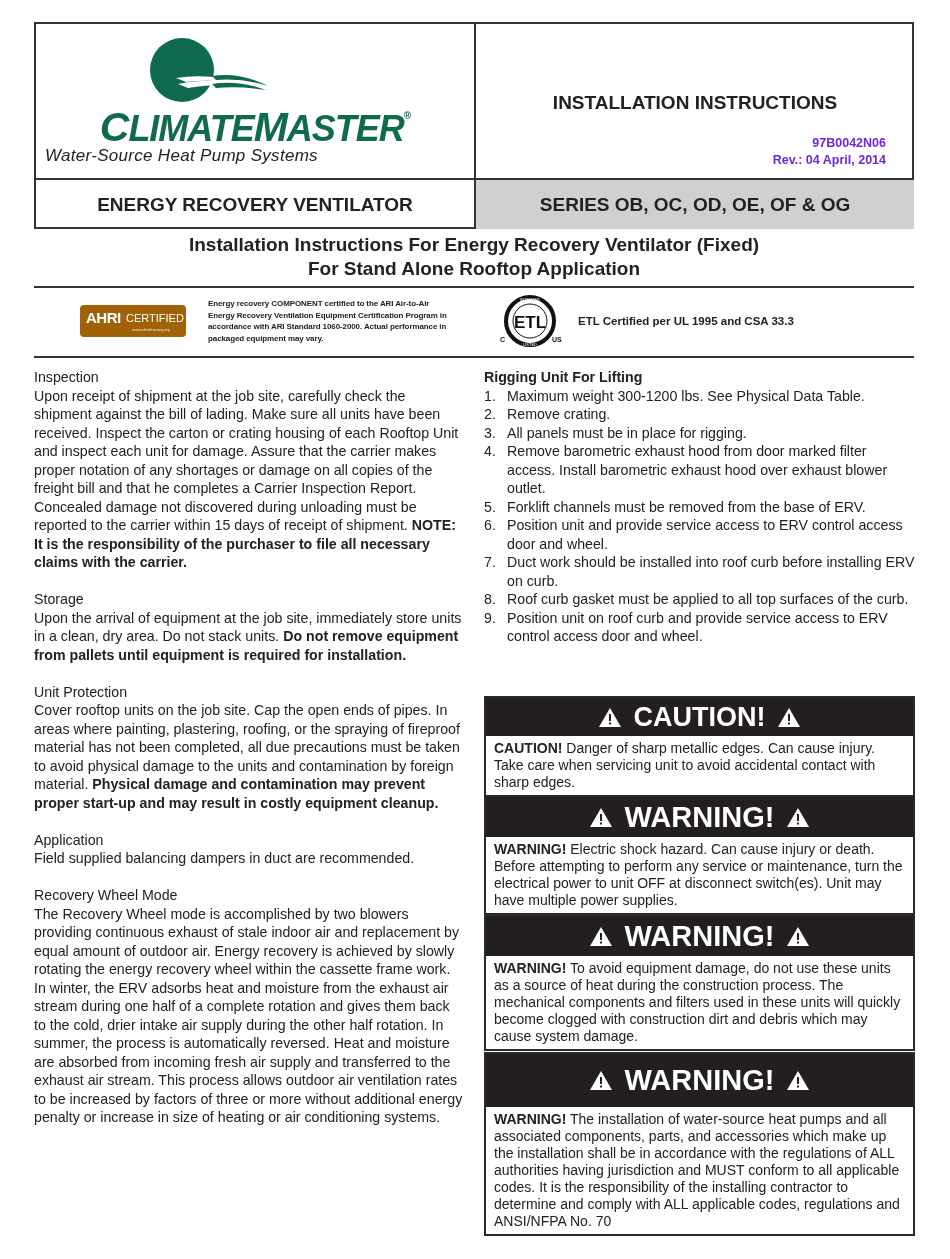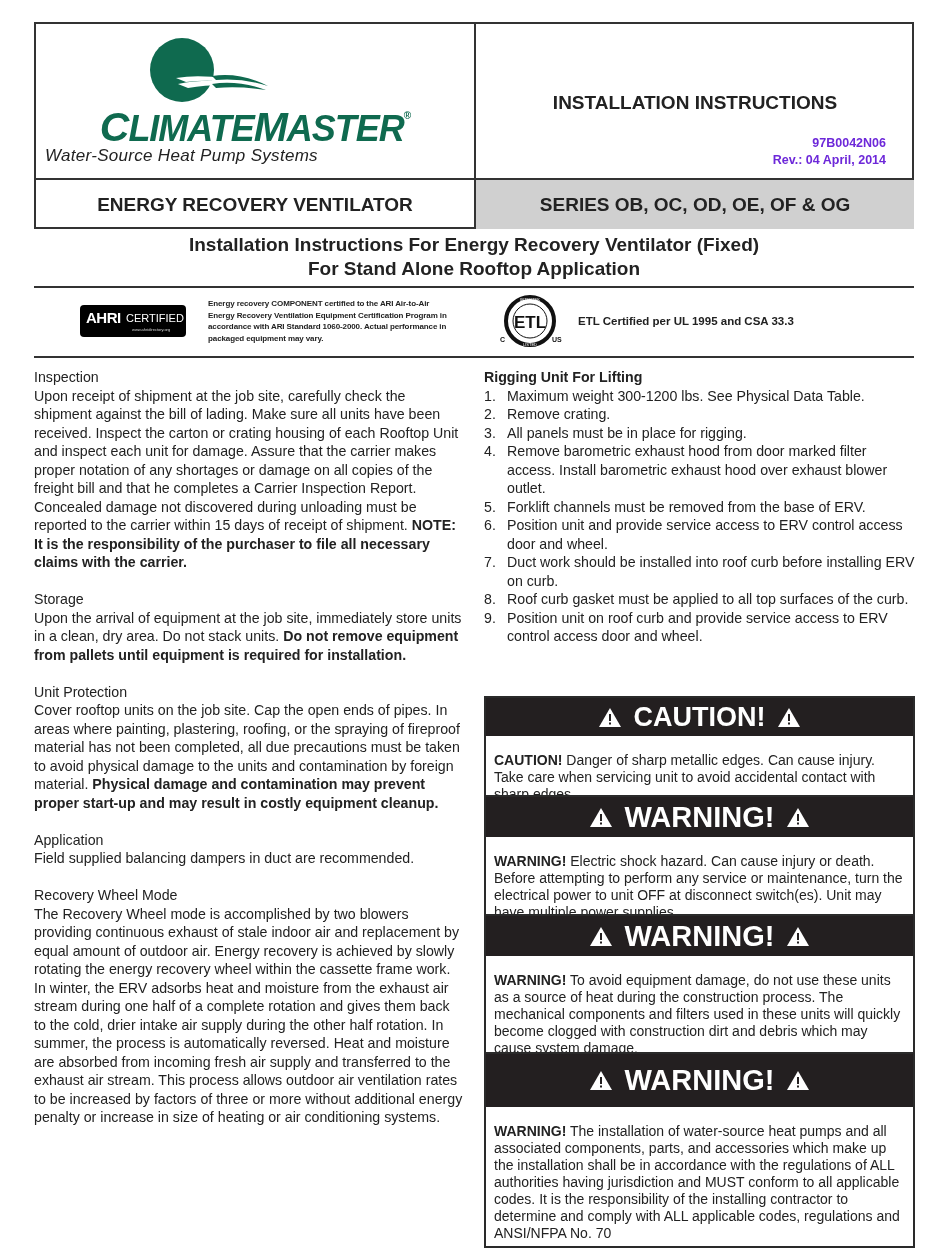--- a/index.html
+++ b/index.html
@@ -22,21 +22,21 @@
   .doc-num { position: absolute; right: 28px; top: 111px; text-align: right; font-weight: bold; font-size: 12.5px; line-height: 17px; color: #6d28d9; }
 
   .product-cell { position: absolute; left: 0; top: 156px; width: 438px; height: 49px; display: flex; align-items: center; justify-content: center; font-weight: bold; font-size: 19px; color: #222; }
   .series-cell { position: absolute; left: 440px; top: 156px; width: 438px; height: 49px; background: #d0d0d0; display: flex; align-items: center; justify-content: center; font-weight: bold; font-size: 19px; color: #222; }
 
   
   .main-title { position: absolute; left: 34px; width: 880px; top: 233px; text-align: center; font-weight: bold; font-size: 19px; line-height: 24px; color: #222; }
   .rule { position: absolute; left: 34px; width: 880px; height: 2px; background: #333; }
 
   
-  .ahri-badge { position: absolute; left: 80px; top: 305px; width: 106px; height: 32px; background: #000000; border-radius: 4px; color: #fff; }
+  .ahri-badge { position: absolute; left: 80px; top: 305px; width: 106px; height: 32px; background: #a16207; border-radius: 4px; color: #fff; }
   .ahri-badge .ah { position: absolute; left: 6px; top: 4px; font-weight: bold; font-size: 15px; letter-spacing: -0.5px; }
   .ahri-badge .cert { position: absolute; left: 46px; top: 7px; font-size: 11px; }
   .ahri-badge .url { position: absolute; left: 52px; top: 22px; font-size: 4px; opacity: 0.8; }
   .ahri-text { position: absolute; left: 208px; top: 298px; width: 240px; font-size: 8px; line-height: 11.5px; font-weight: bold; color: #222; letter-spacing: -0.1px; }
   .etl-logo { position: absolute; left: 498px; top: 294px; width: 70px; height: 56px; }
   .etl-text { position: absolute; left: 578px; top: 315px; font-weight: bold; font-size: 11.5px; color: #222; }
 
   
   .col-left { position: absolute; left: 34px; top: 368px; width: 430px; font-size: 14.2px; line-height: 18.5px; color: #222; }
   .col-left h3 { font-size: 14.2px; font-weight: normal; line-height: 18.5px; }
@@ -45,21 +45,21 @@
 
   .col-right { position: absolute; left: 484px; top: 368px; width: 432px; font-size: 14.2px; line-height: 18.5px; color: #222; }
   .col-right h3 { font-size: 14.2px; font-weight: bold; line-height: 18.5px; }
   .col-right ol { list-style: none; }
   .col-right li { display: flex; }
   .col-right li .n { width: 23px; flex-shrink: 0; }
 
   
   .hazard { position: absolute; left: 484px; width: 431px; border: 2px solid #2a2a2a; }
   .hazard .bar { background: #231f20; color: #fff; font-weight: bold; display: flex; align-items: center; justify-content: center; gap: 12px; }
-  .hazard .body { padding: 16px 8px 4px 8px; font-size: 14px; line-height: 17px; color: #222; }
+  .hazard .body { padding: 4px 8px 4px 8px; font-size: 14px; line-height: 17px; color: #222; }
   .hazard .body b { font-weight: bold; }
 </style>
 </head>
 <body>
 
 <div class="header">
   <div class="hdr-vline"></div>
   <div class="hdr-hline"></div>
 
   <div class="logo-cell">

